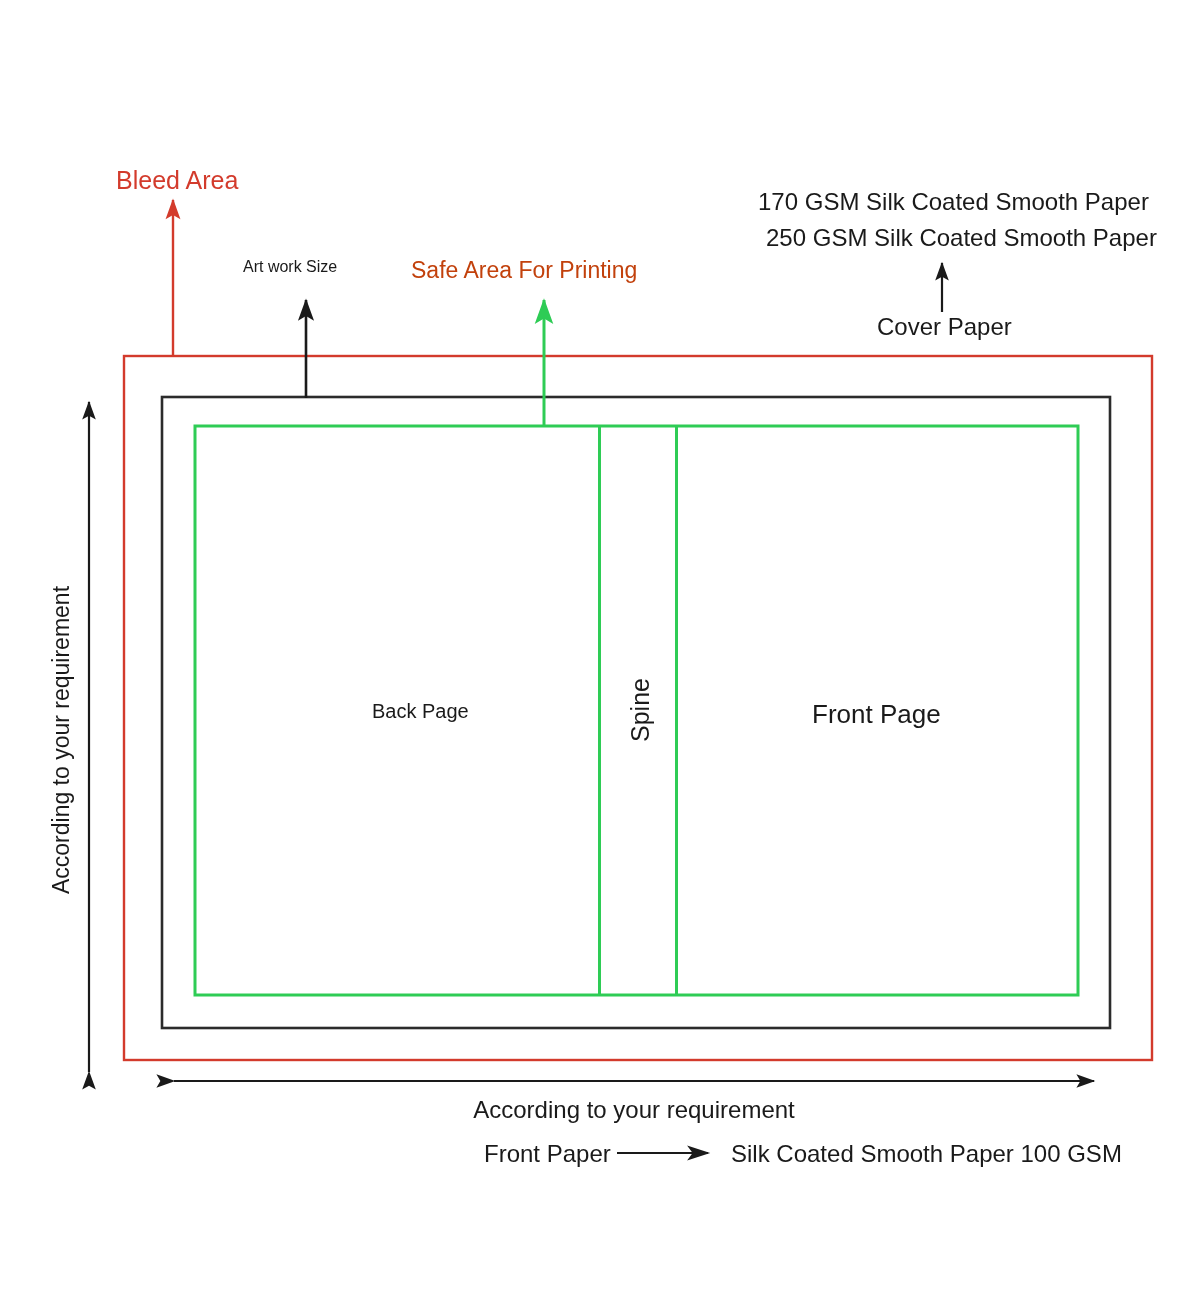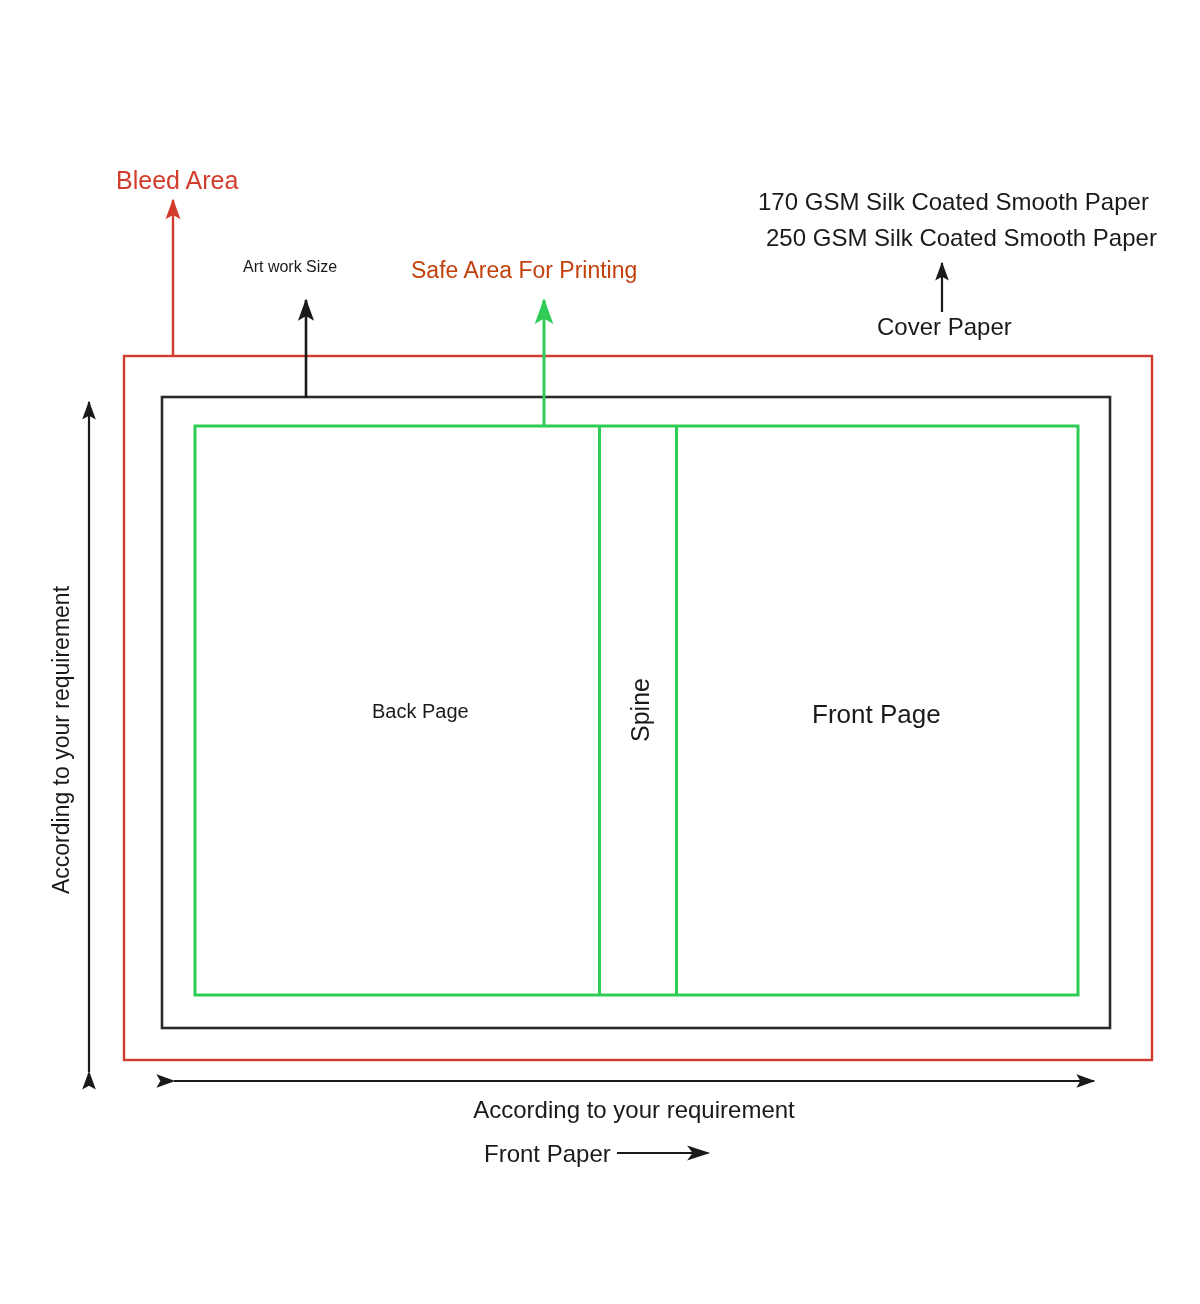--- a/index.html
+++ b/index.html
@@ -188,14 +188,15 @@
   <div class="lbl" id="spine-label">Spine</div>
 
   <div class="lbl" id="front-page-label">Front Page</div>
 
   <div class="lbl" id="height-dimension-label">According to your requirement</div>
 
   <div class="lbl" id="width-dimension-label">According to your requirement</div>
 
   <div class="lbl" id="inside-paper-label">Front Paper</div>
 
+  <div class="lbl" id="inside-paper-value-label">Silk Coated Smooth Paper 100 GSM</div>
 
 </div>
 
 </body></html>

